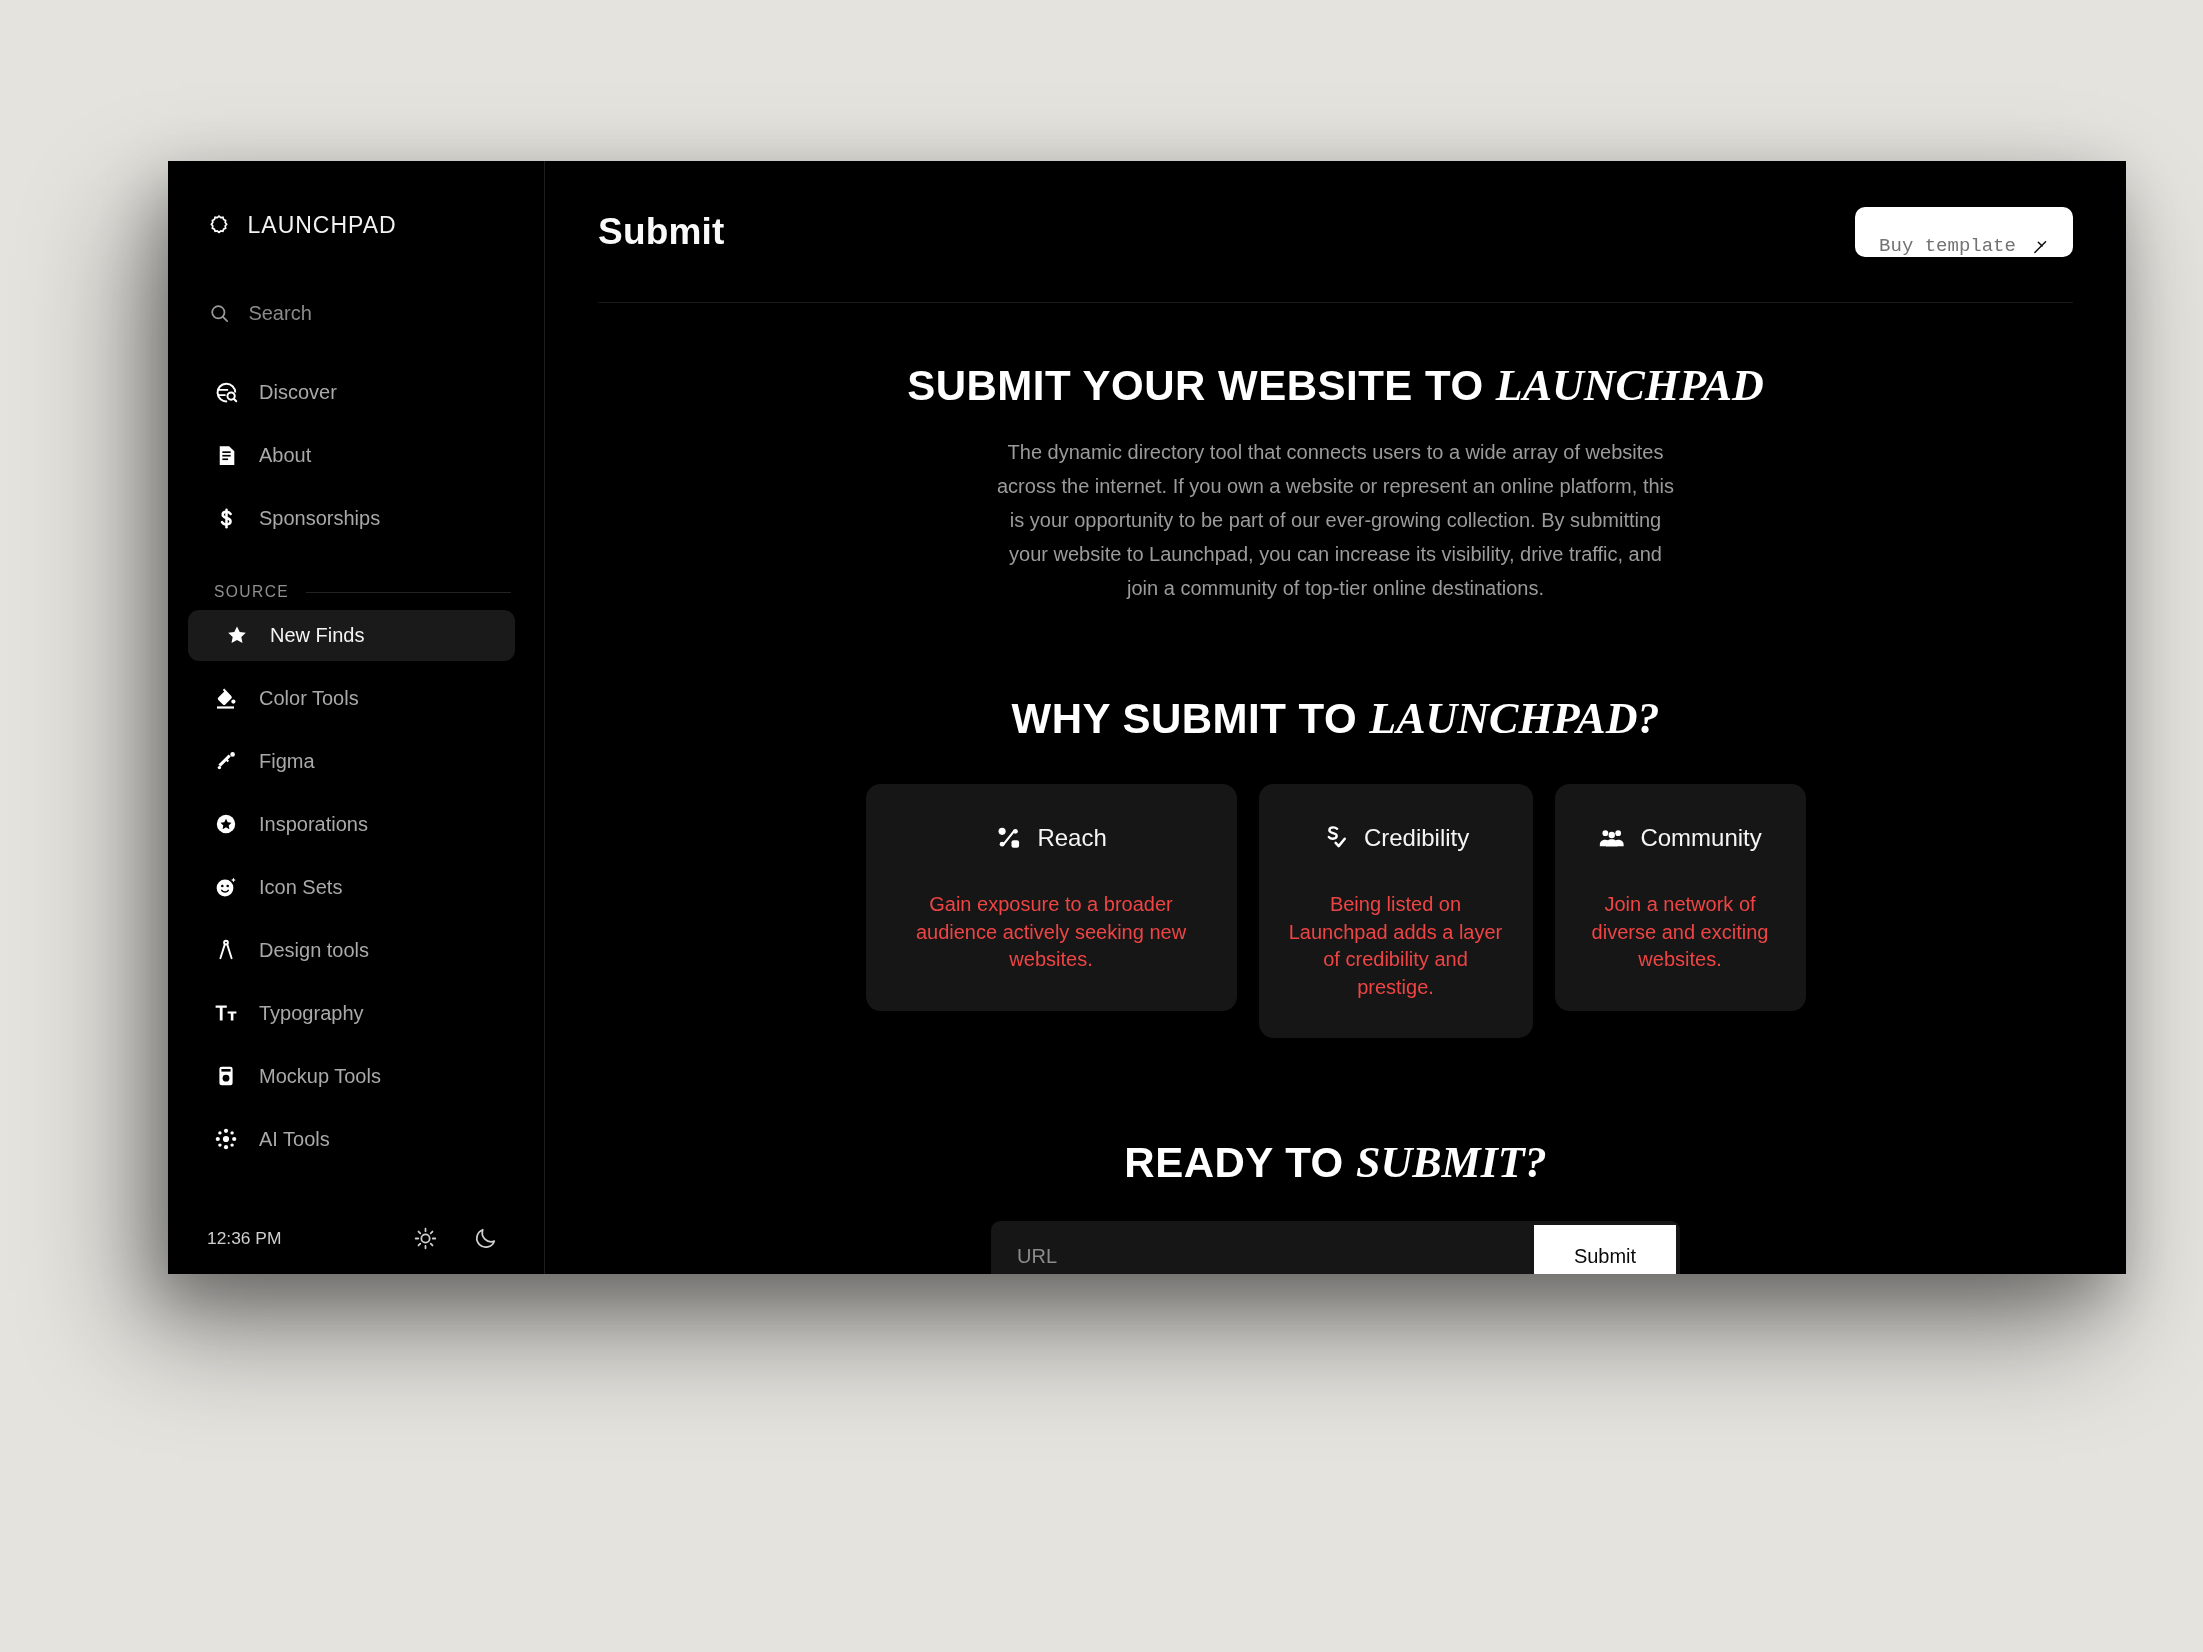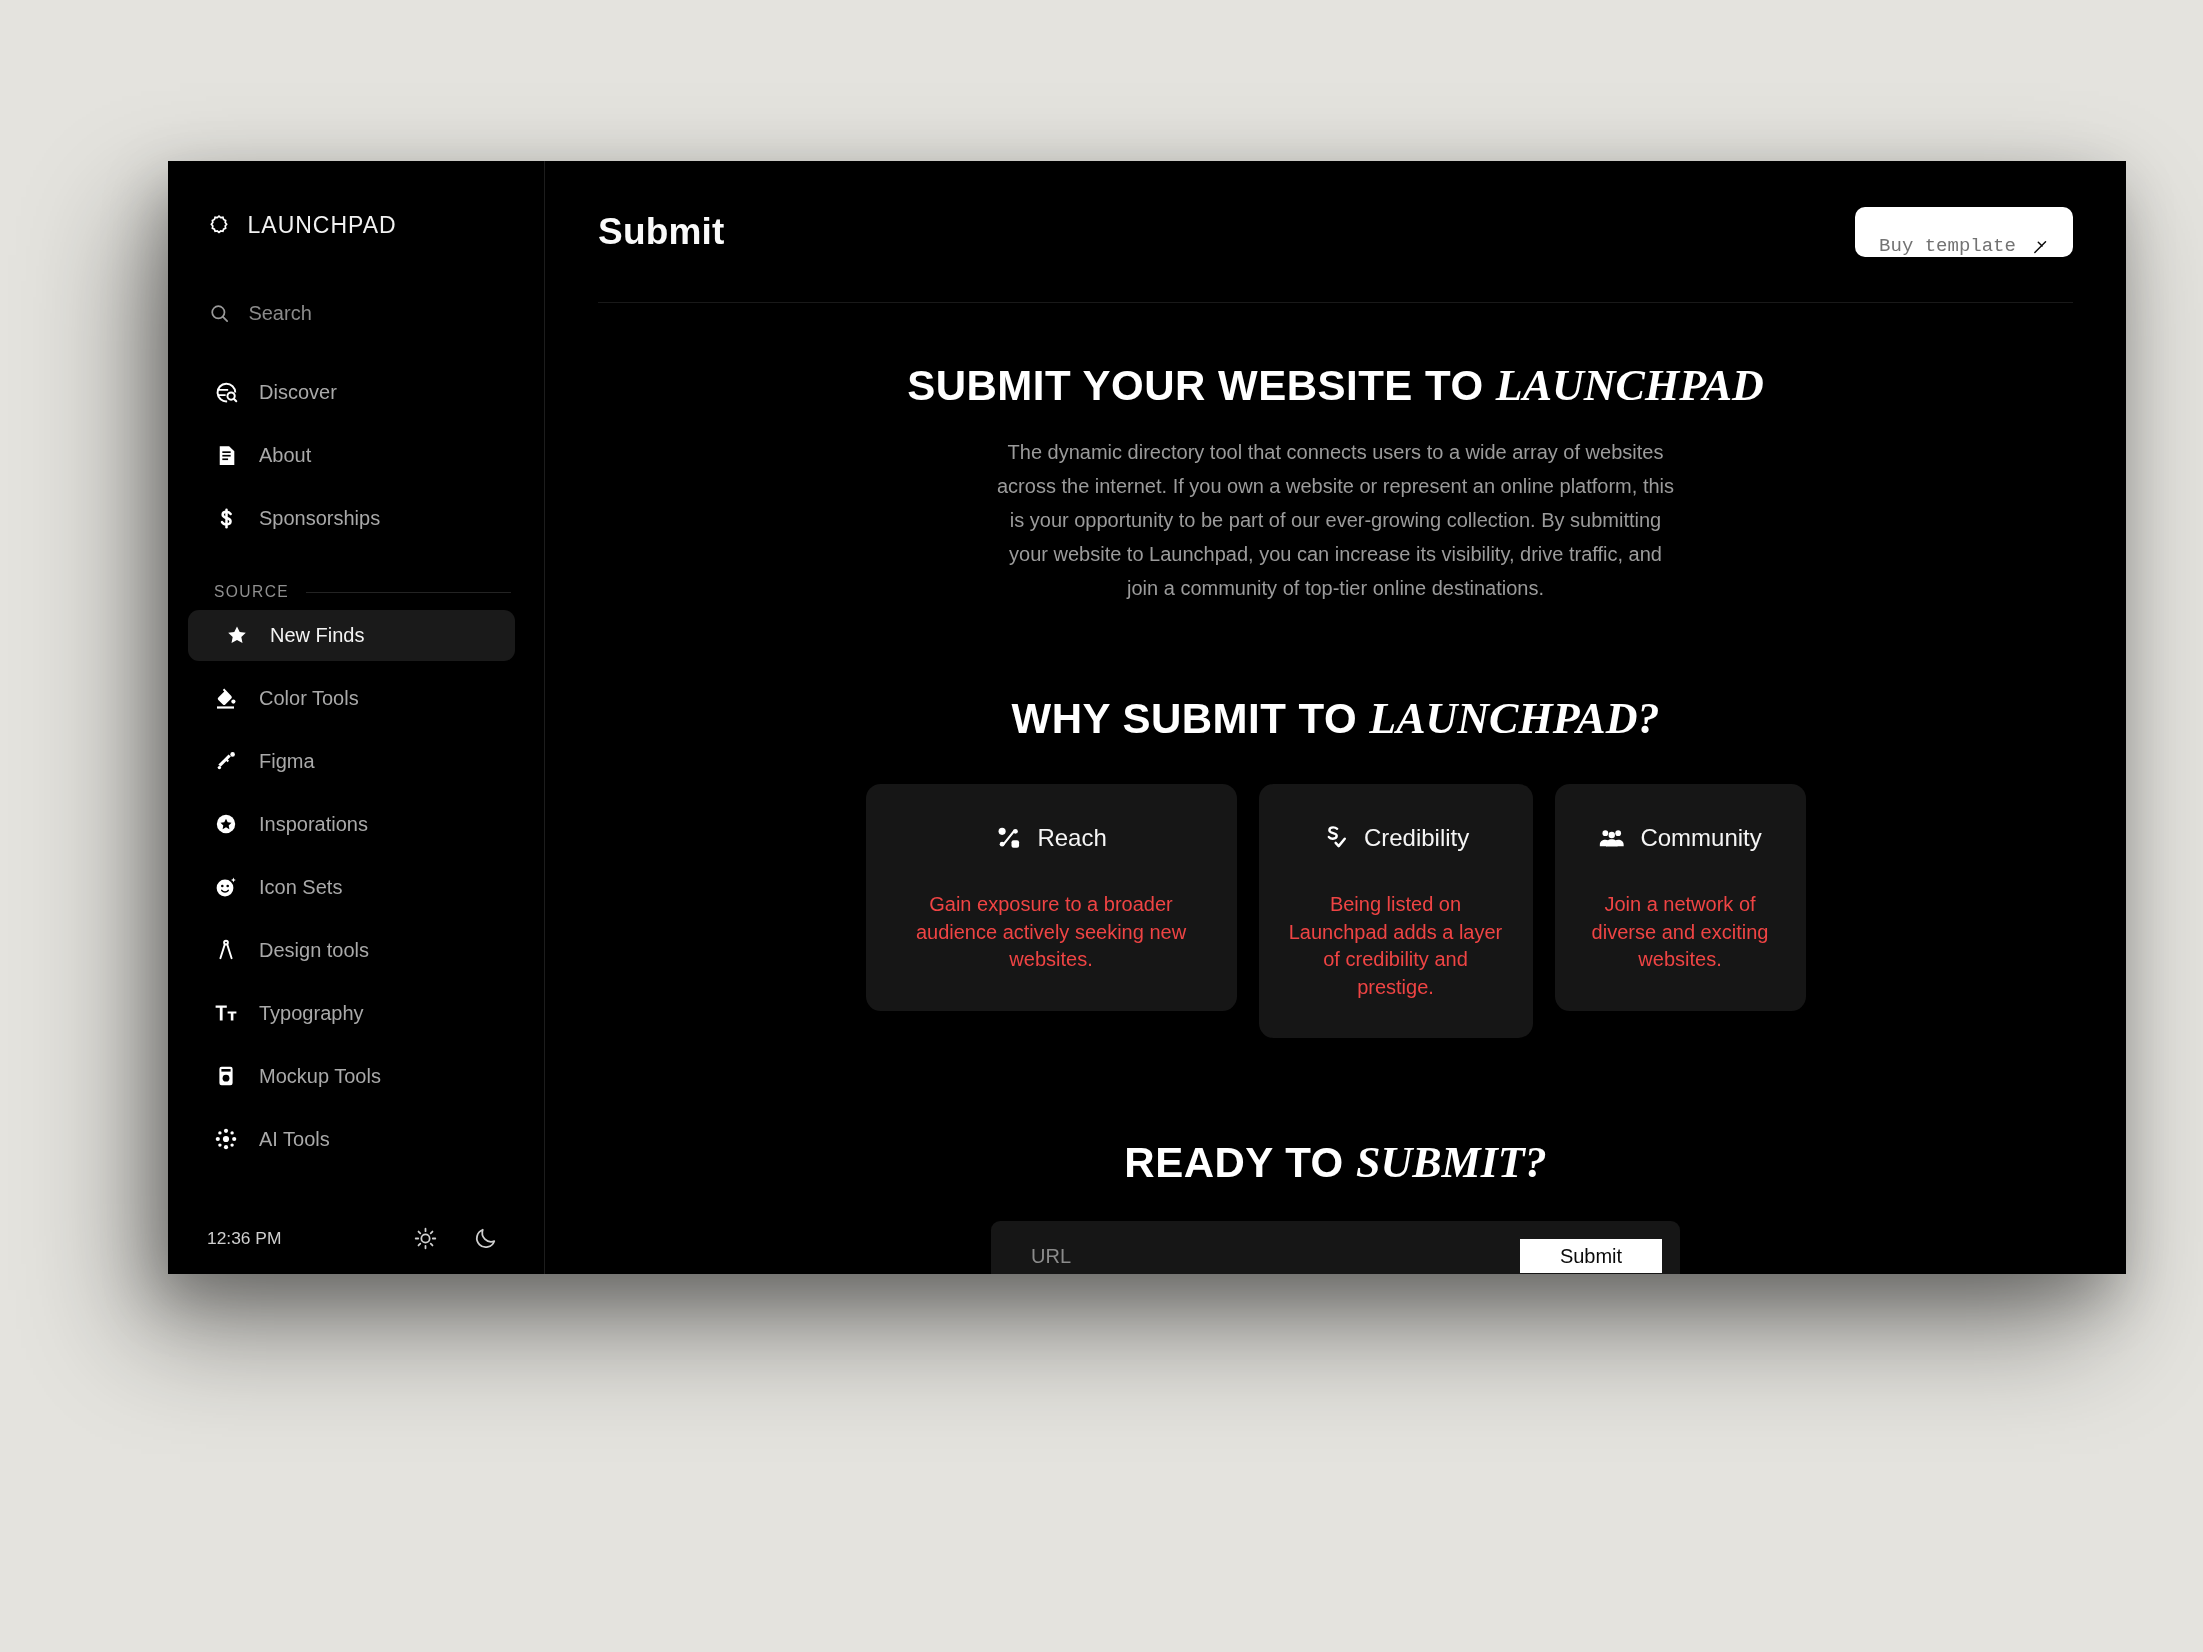--- a/index.html
+++ b/index.html
@@ -222,21 +222,21 @@
   #ready-head { margin-top: 99px; }
 
   #submit-form {
     margin-top: 33px;
     width: 689px;
     height: 70px;
     background: #161616;
     border-radius: 9.2px;
     display: flex;
     align-items: center;
-    padding: 18px;
+    padding: 4px;
   }
   #url-input {
     flex: 1;
     height: 100%;
     background: transparent;
     border: none;
     outline: none;
     color: #e8e8e8;
     font-family: inherit;
     font-size: 20px;

